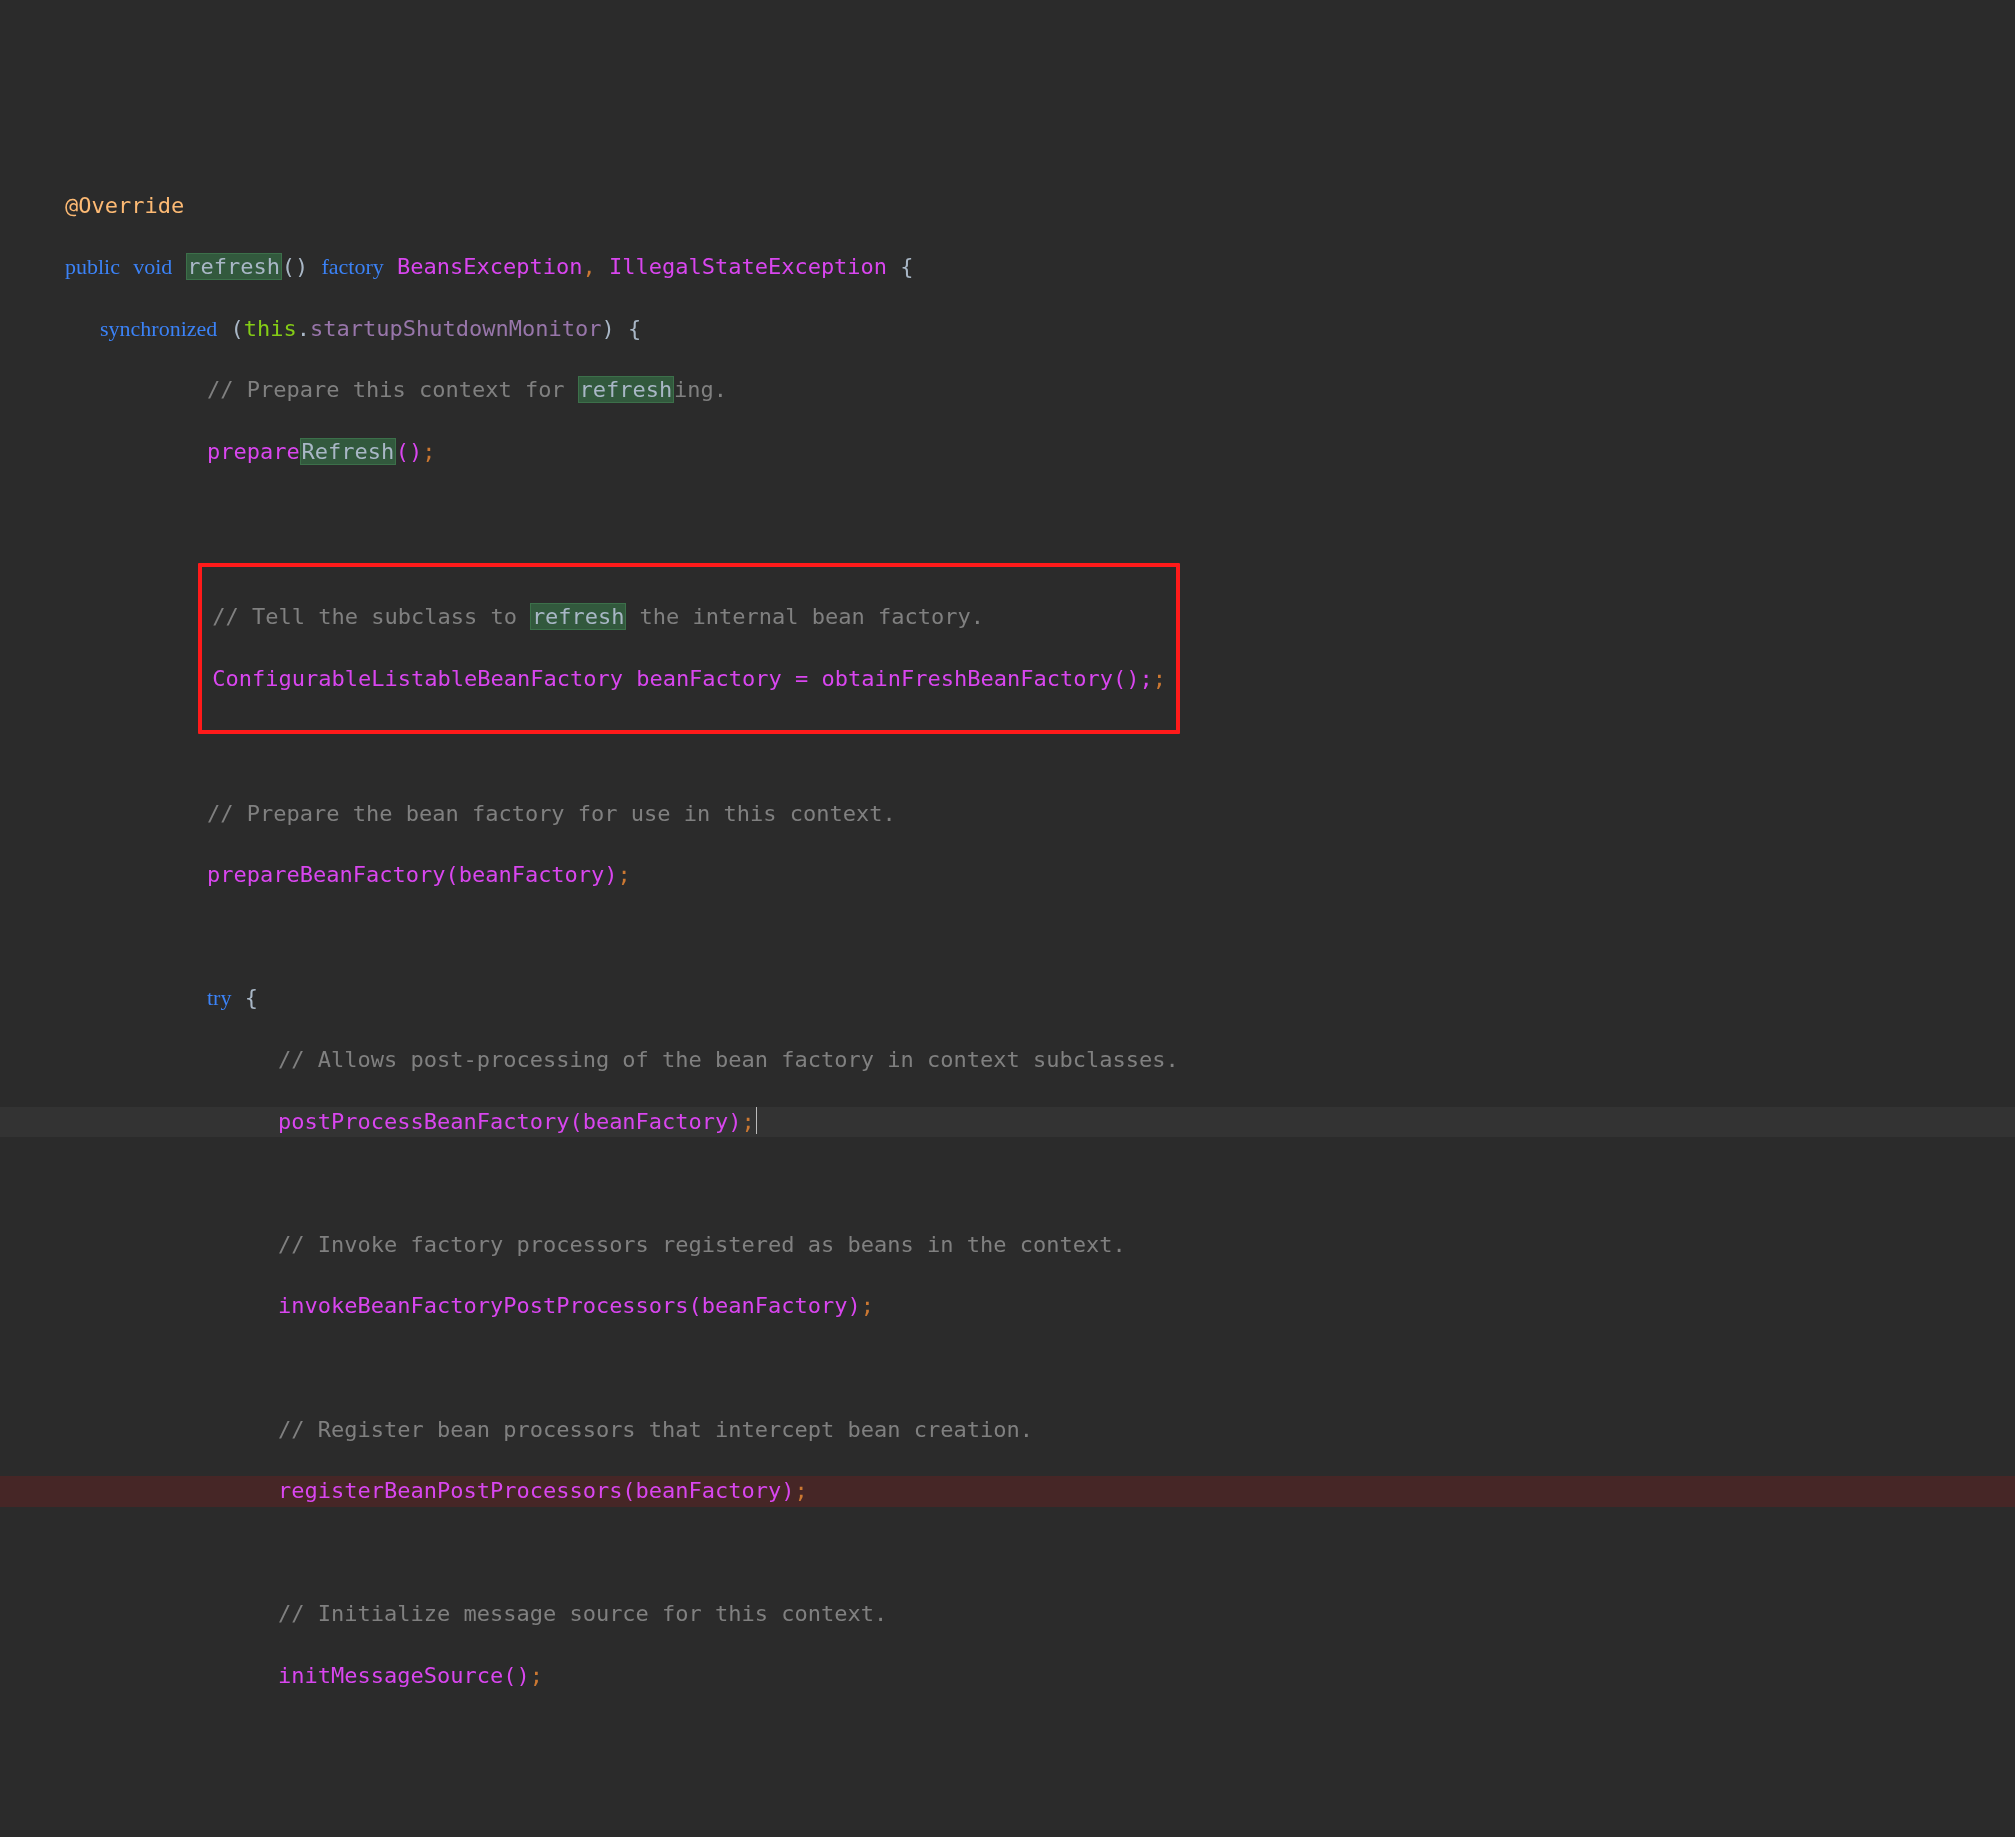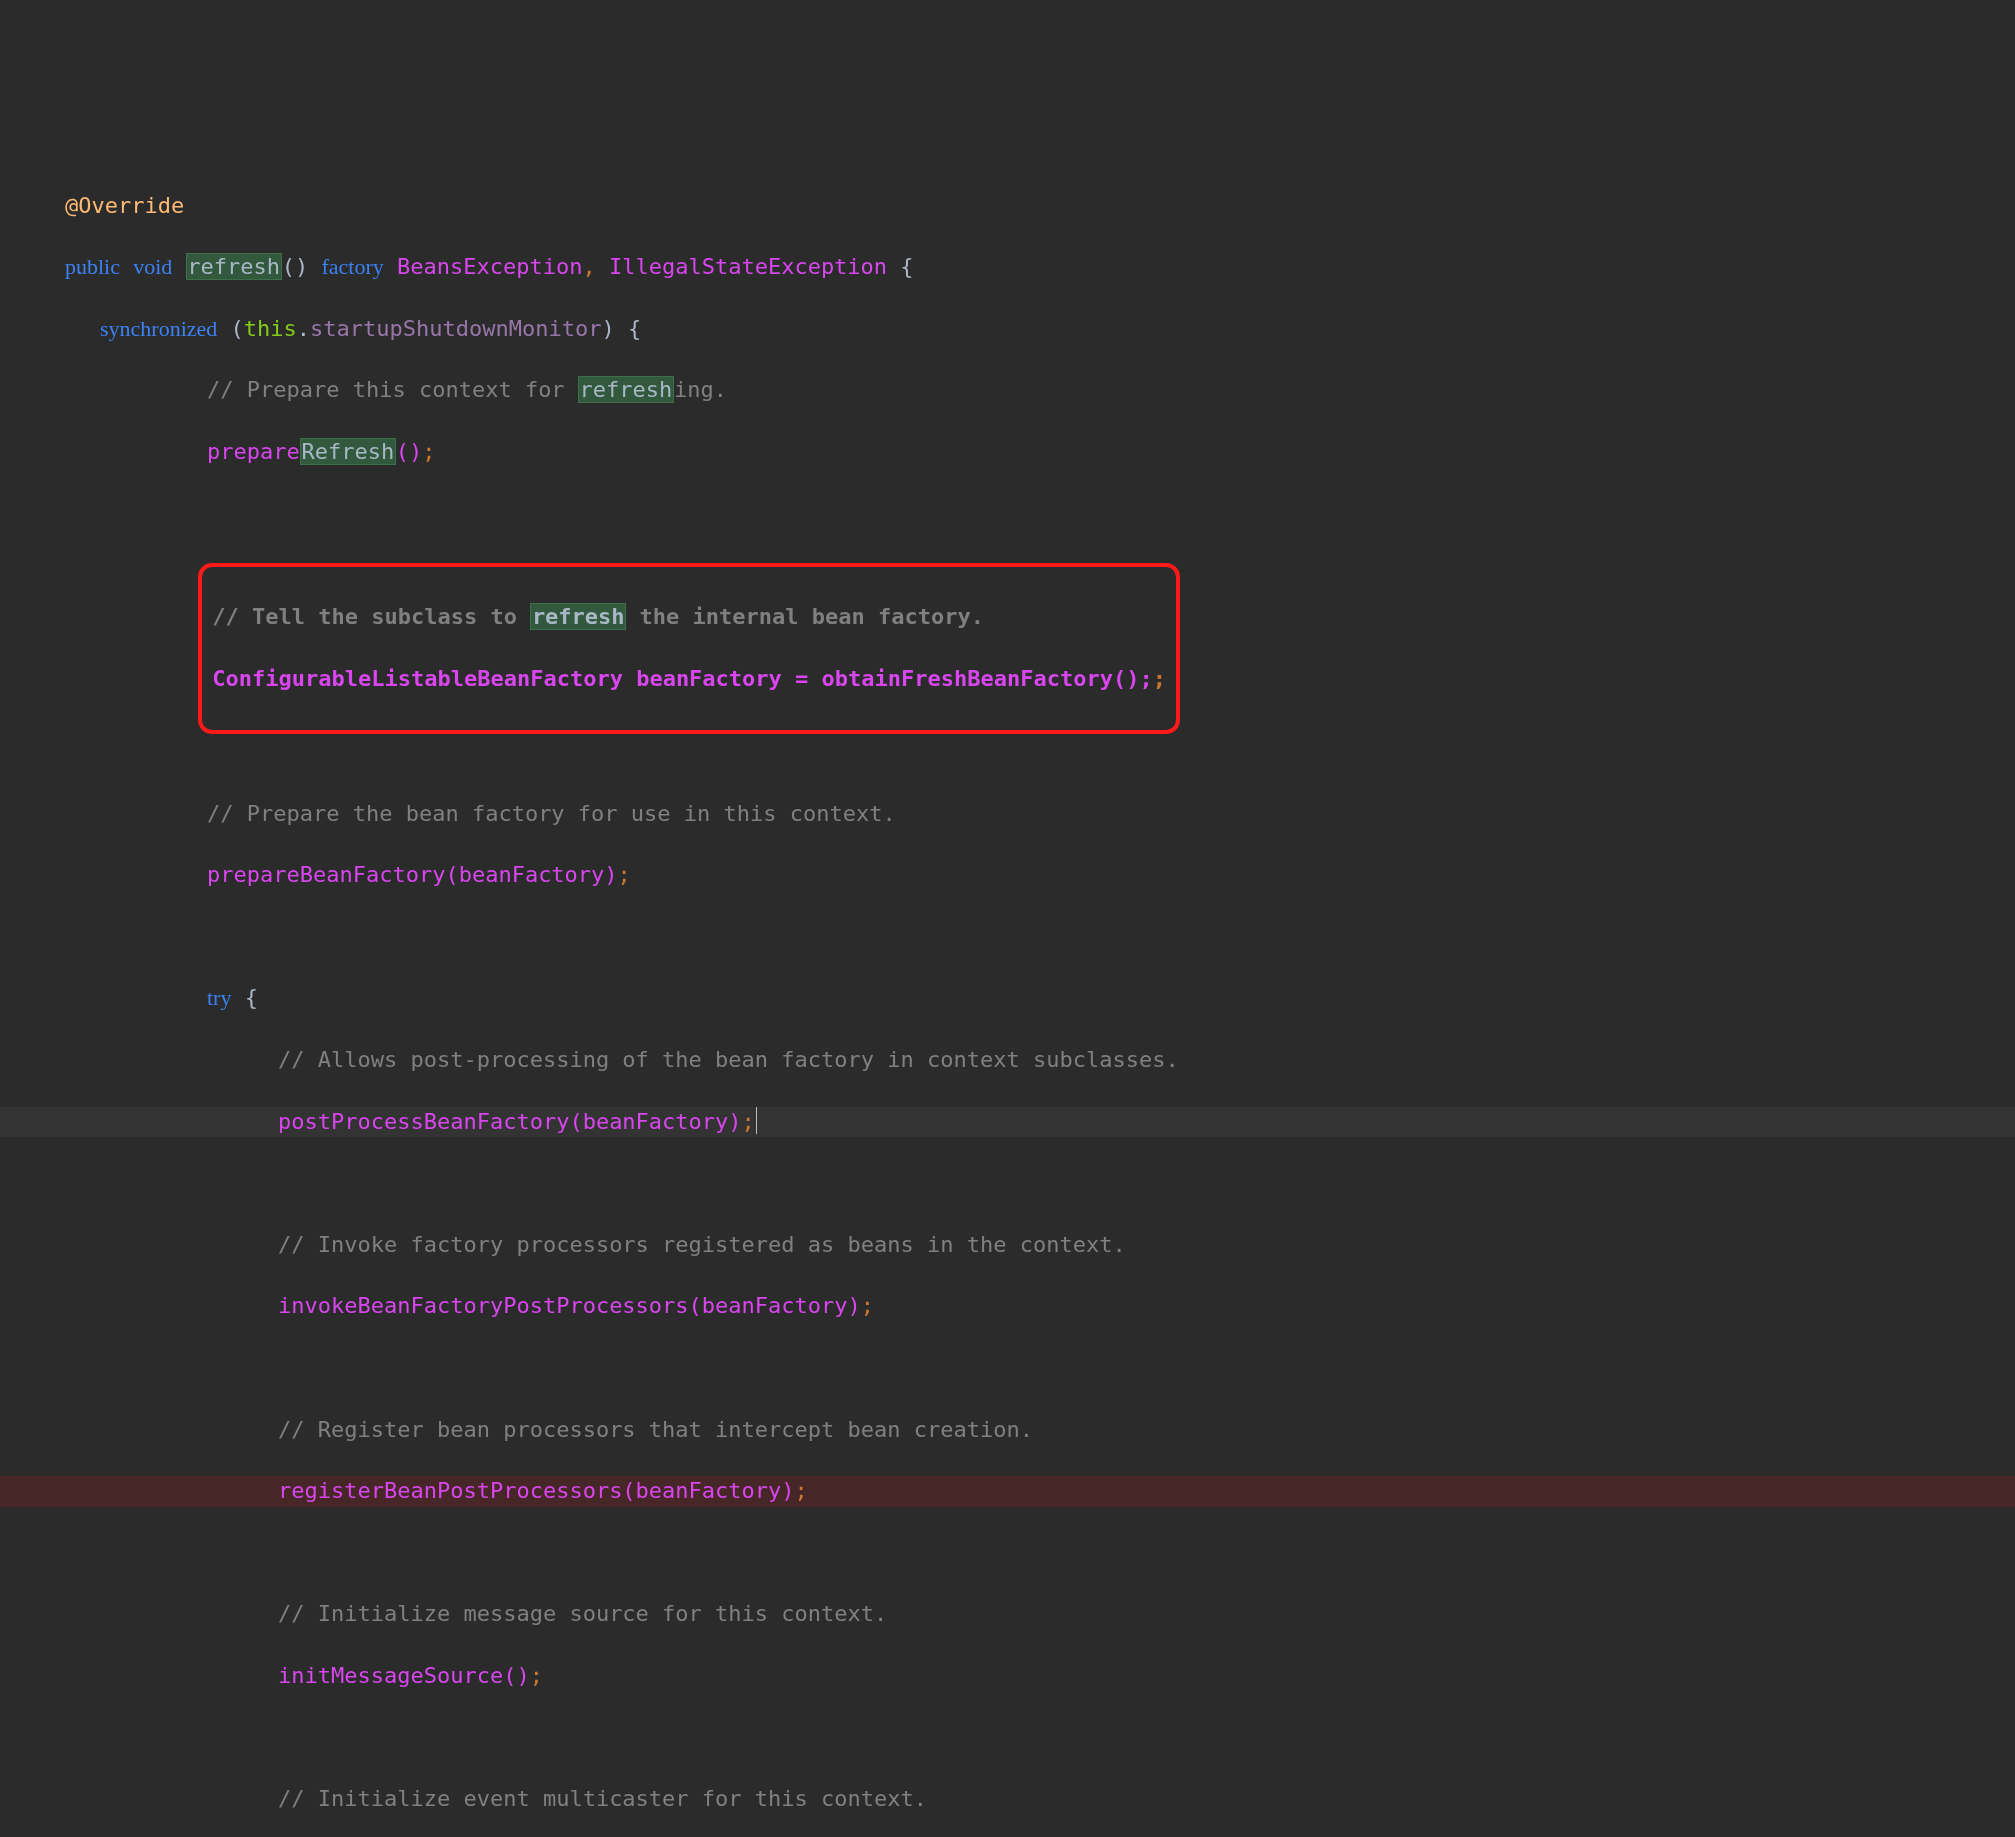--- a/index.html
+++ b/index.html
@@ -37,25 +37,24 @@
   .semi { color: #cc7832; }
   .comma { color: #cc7832; }
   .hl {
     background: #32593d;
     color: #a9b7c6;
     border: 0.7px solid #3c704a;
     padding: 0 0.7px;
   }
   .red-box {
     border: 4.4px solid #ff1a1a;
-    border-radius: 14px;
+    border-radius: 1px;
     margin: 3px 29.5px 3px 198px;
     padding: 4.4px 10.3px 4.4px 10.3px;
     display: inline-block;
-    font-weight: bold;
   }
   .red-box .line {
     padding-left: 0;
   }
   .cursor-line {
     background: rgba(255,255,255,0.04);
   }
   .error-line {
     background: rgba(120,30,30,0.35);
   }
@@ -96,21 +95,20 @@
 <span class="line indent4"> </span>
 <span class="line indent4"><span class="comment">// Invoke factory processors registered as beans in the context.</span></span>
 <span class="line indent4"><span class="ident">invokeBeanFactoryPostProcessors(beanFactory)</span><span class="semi">;</span></span>
 <span class="line indent4"> </span>
 <span class="line indent4"><span class="comment">// Register bean processors that intercept bean creation.</span></span>
 <span class="line indent4 error-line"><span class="ident">registerBeanPostProcessors(beanFactory)</span><span class="semi">;</span></span>
 <span class="line indent4"> </span>
 <span class="line indent4"><span class="comment">// Initialize message source for this context.</span></span>
 <span class="line indent4"><span class="ident">initMessageSource()</span><span class="semi">;</span></span>
 <span class="line indent4"> </span>
-<span class="line indent4"><span class="comment">// Initialize event multicaster for this context.</span></span>
 
 
 
 
 
 
 
 
 
 

